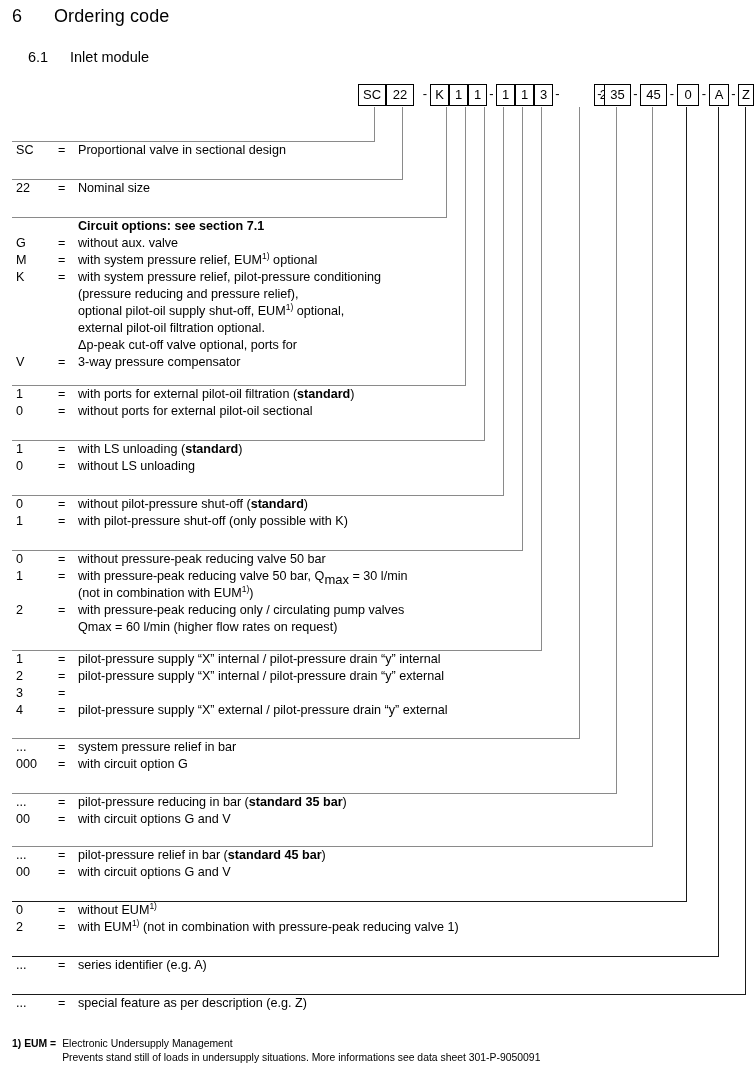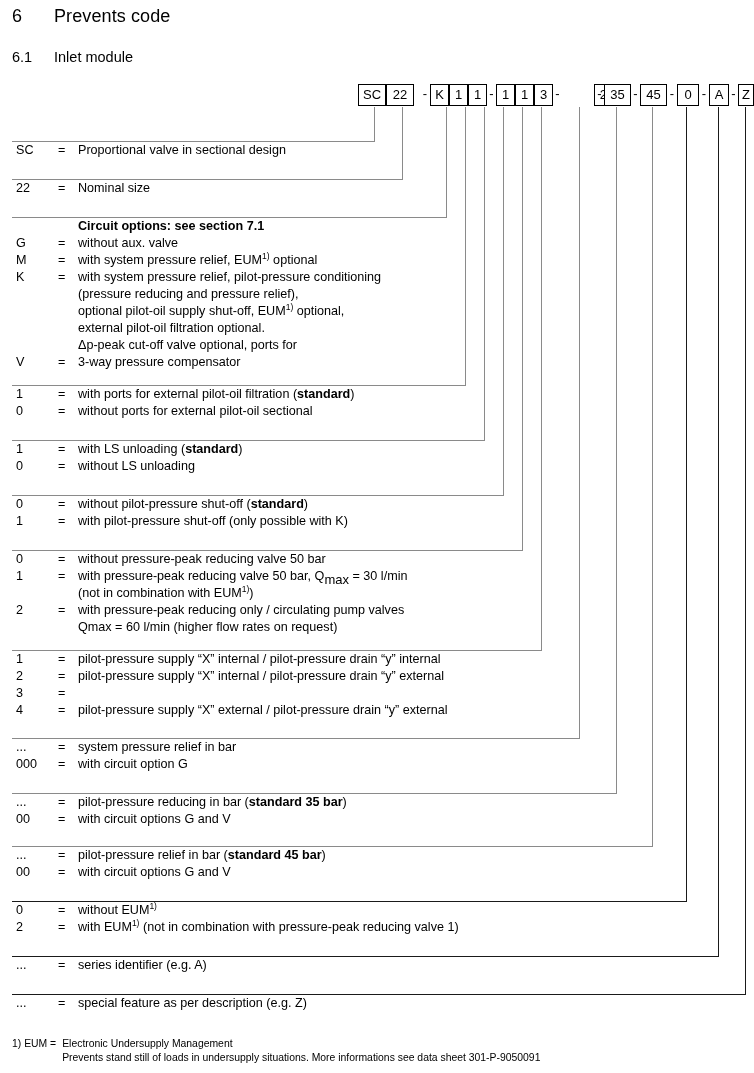--- a/index.html
+++ b/index.html
@@ -19,21 +19,21 @@
   .h1 {
     position: absolute;
     left: 12px; top: 6px;
     font-size: 18px; font-weight: normal;
     letter-spacing: .1px;
     white-space: nowrap;
   }
   .h1 .num { display: inline-block; width: 42px; }
   .h2 {
     position: absolute;
-    left: 12px; top: 49px;
+    left: 28px; top: 49px;
     font-size: 14.5px; font-weight: normal;
     white-space: nowrap;
   }
   .h2 .num { display: inline-block; width: 42px; }
 
   
   #codeline {
     position: absolute;
     top: 84px; left: 0;
     width: 754px; height: 24px;
@@ -89,28 +89,28 @@
   b { font-weight: bold; }
 
   
   #footnote {
     position: absolute;
     left: 12px; top: 1037px;
     font-size: 10.4px;
     line-height: 13.5px;
     white-space: nowrap;
   }
-  #footnote .fnlabel { display: inline-block; }
+  #footnote .fnlabel { display: inline-block; font-weight: bold; }
   #footnote .fnbody { display: inline-block; padding-left: 6px; vertical-align: top; }
 </style>
 </head>
 <body>
 
 <div class="h1">
-  <span class="num">6</span><span>Prevents code</span>
+  <span class="num">6</span><span>Ordering code</span>
 </div>
 <div class="h2">
   <span class="num">6.1</span><span>Inlet module</span>
 </div>
 
 <div id="codeline">
     <div class="cbox" style="left: 358px; width: 28px;">SC</div>
     <div class="cbox" style="left: 386px; width: 28px;">22</div>
     <div class="dash" style="left: 420px; width: 10px;">-</div>
     <div class="cbox" style="left: 430px; width: 19px;">K</div>

